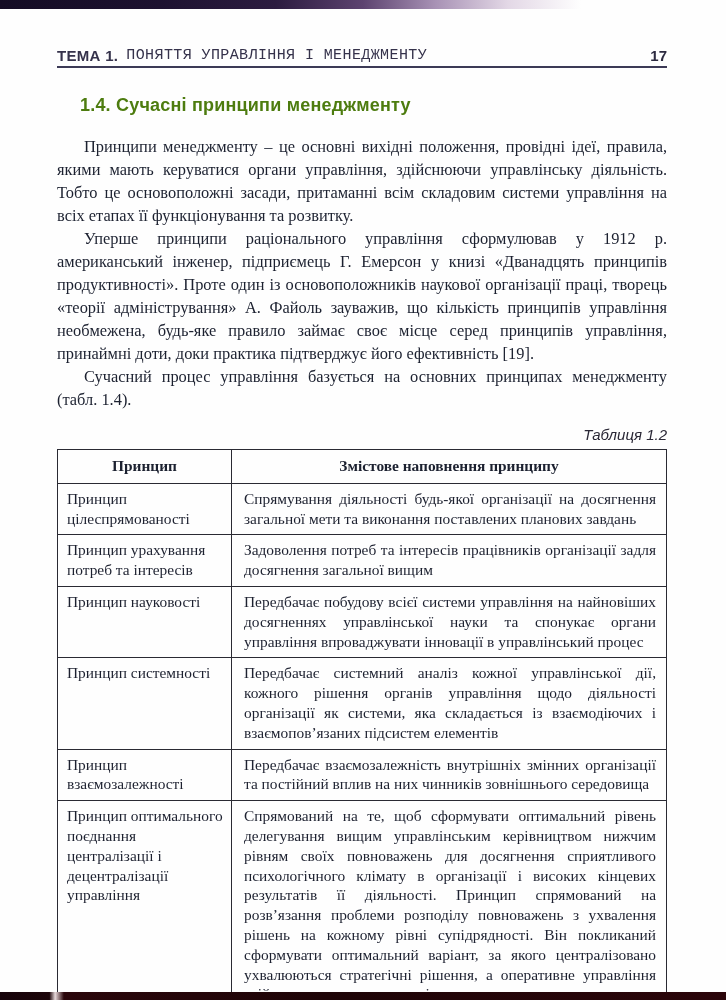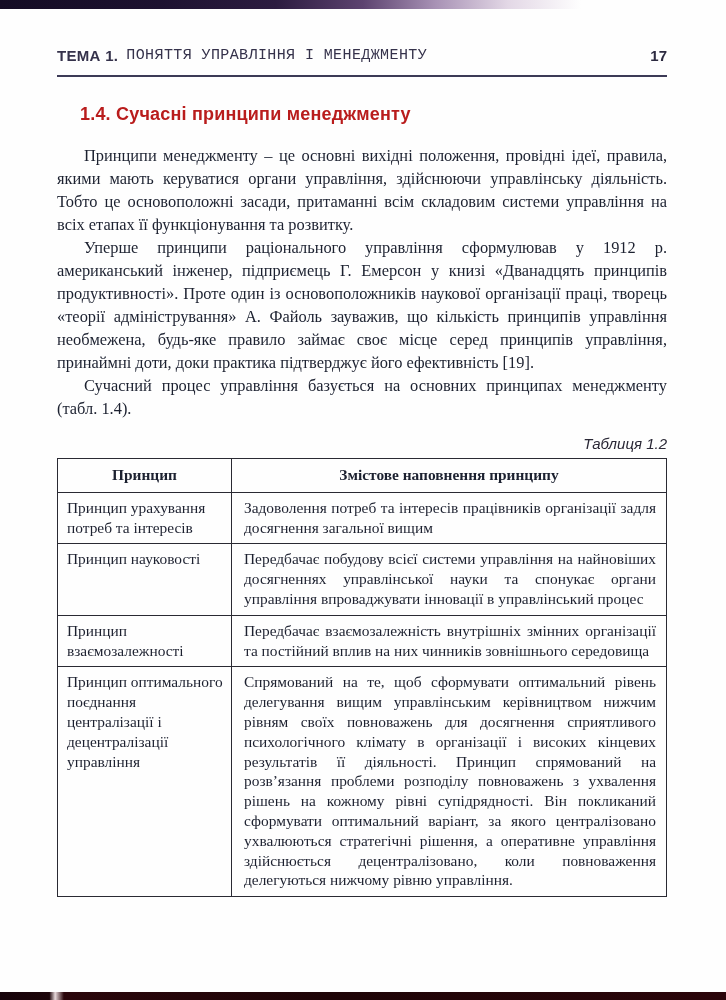--- a/index.html
+++ b/index.html
@@ -26,33 +26,33 @@
       #16030a 0%, #1c0509 6.8%, #e7d9db 7.6%, #2a060b 8.8%,
       #1e0407 45%, #2b050a 100%);
   }
   .content { padding: 47px 59px 0 57px; }
 
   
   .running-header {
     display: flex; align-items: center;
     font-family: "Liberation Sans", sans-serif;
     color: #35324b;
-    padding-bottom: 11px;
+    padding-bottom: 2px;
     border-bottom: 2px solid #3c3a56;
   }
   .theme-label { font-weight: 700; font-size: 15px; letter-spacing: .3px; }
   .theme-title { font-weight: 400; font-size: 15px; letter-spacing: .4px; margin-left: 8px; font-family: Liberation Mono, monospace; }
   .page-number { margin-left: auto; font-weight: 700; font-size: 15px; color: #2c2a40; }
 
   .section-title {
     margin: 27px 0 0 23px;
     font-family: "Liberation Sans", sans-serif;
     font-weight: 700;
     font-size: 18px;
-    color: #b91c1c;
+    color: #4d7c0f;
     letter-spacing: .2px;
   }
 
   .body-text { margin-top: 19px; }
   .para {
     margin: 0;
     font-size: 16.4px;
     line-height: 23px;
     text-align: justify;
     text-indent: 27px;
@@ -122,26 +122,34 @@
 
     <table class="principles">
       <thead>
         <tr>
           <th>Принцип</th>
           <th>Змістове наповнення принципу</th>
         </tr>
       </thead>
       <tbody>
         <tr>
+          <td class="col-principle">Принцип цілеспрямованості</td>
+          <td class="col-desc">Спрямування діяльності будь-якої організації на досягнення загальної мети та виконання поставлених планових завдань</td>
+        </tr>
+        <tr>
           <td class="col-principle">Принцип урахування потреб та інтересів</td>
           <td class="col-desc">Задоволення потреб та інтересів працівників організації задля досягнення загальної вищим</td>
         </tr>
         <tr>
           <td class="col-principle">Принцип науковості</td>
           <td class="col-desc">Передбачає побудову всієї системи управління на найновіших досягненнях управлінської науки та спонукає органи управління впроваджувати інновації в управлінський процес</td>
+        </tr>
+        <tr>
+          <td class="col-principle">Принцип системності</td>
+          <td class="col-desc">Передбачає системний аналіз кожної управлінської дії, кожного рішення органів управління щодо діяльності організації як системи, яка складається із взаємодіючих і взаємопов’язаних підсистем елементів</td>
         </tr>
         <tr>
           <td class="col-principle">Принцип взаємозалежності</td>
           <td class="col-desc">Передбачає взаємозалежність внутрішніх змінних організації та постійний вплив на них чинників зовнішнього середовища</td>
         </tr>
         <tr>
           <td class="col-principle">Принцип оптимального поєднання централізації і децентралізації управління</td>
           <td class="col-desc">Спрямований на те, щоб сформувати оптимальний рівень делегування вищим управлінським керівництвом нижчим рівням своїх повноважень для досягнення сприятливого психологічного клімату в організації і високих кінцевих результатів її діяльності. Принцип спрямований на розв’язання проблеми розподілу повноважень з ухвалення рішень на кожному рівні супідрядності. Він покликаний сформувати оптимальний варіант, за якого централізовано ухвалюються стратегічні рішення, а оперативне управління здійснюється децентралізовано, коли повноваження делегуються нижчому рівню управління.</td>
         </tr>
       </tbody>

